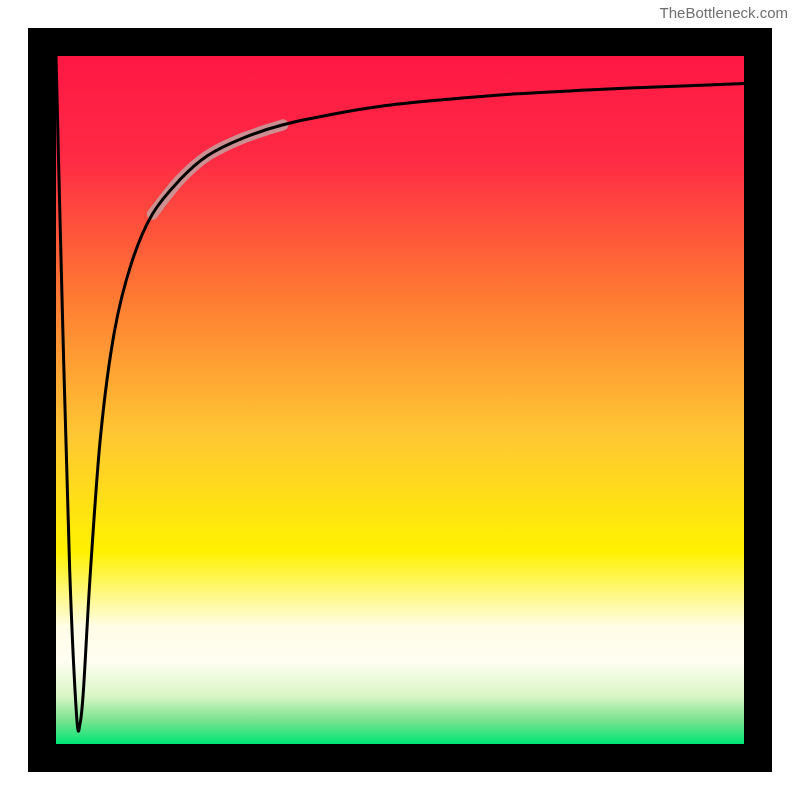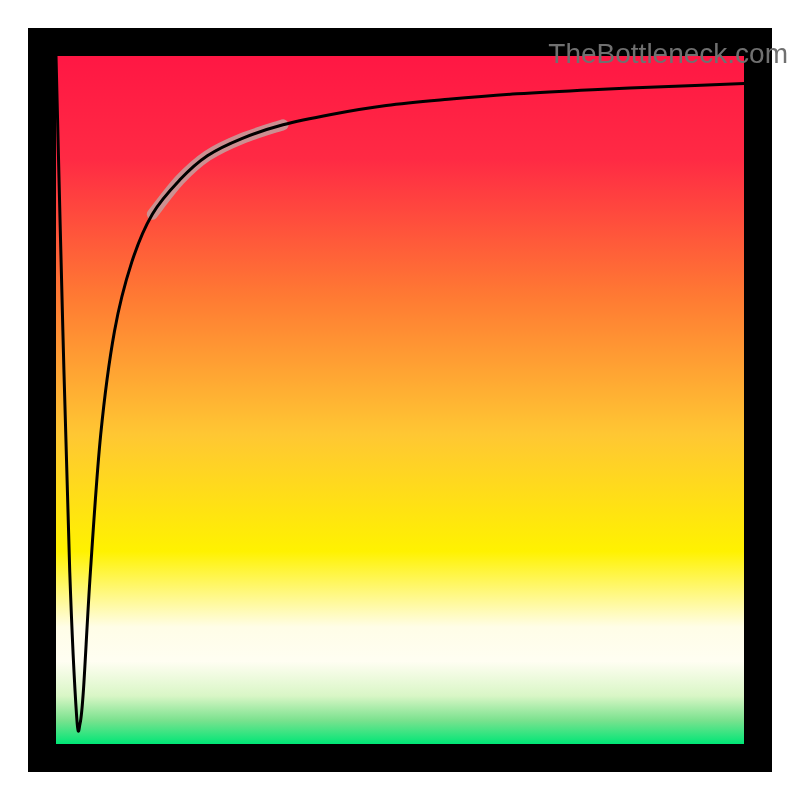--- a/index.html
+++ b/index.html
@@ -9,24 +9,23 @@
     background: #ffffff;
     font-family: Arial, sans-serif;
     position: relative;
     overflow: hidden;
   }
   .attribution {
     position: absolute;
     top: 4px;
     right: 12px;
     color: #707070;
-    font-size: 28px;
+    font-size: 15px;
     font-weight: 400;
     z-index: 10;
-    margin-top: 34px;
   }
   .chart-container {
     position: absolute;
     top: 28px;
     left: 28px;
     width: 744px;
     height: 744px;
   }
   .chart-frame {
     position: absolute;

